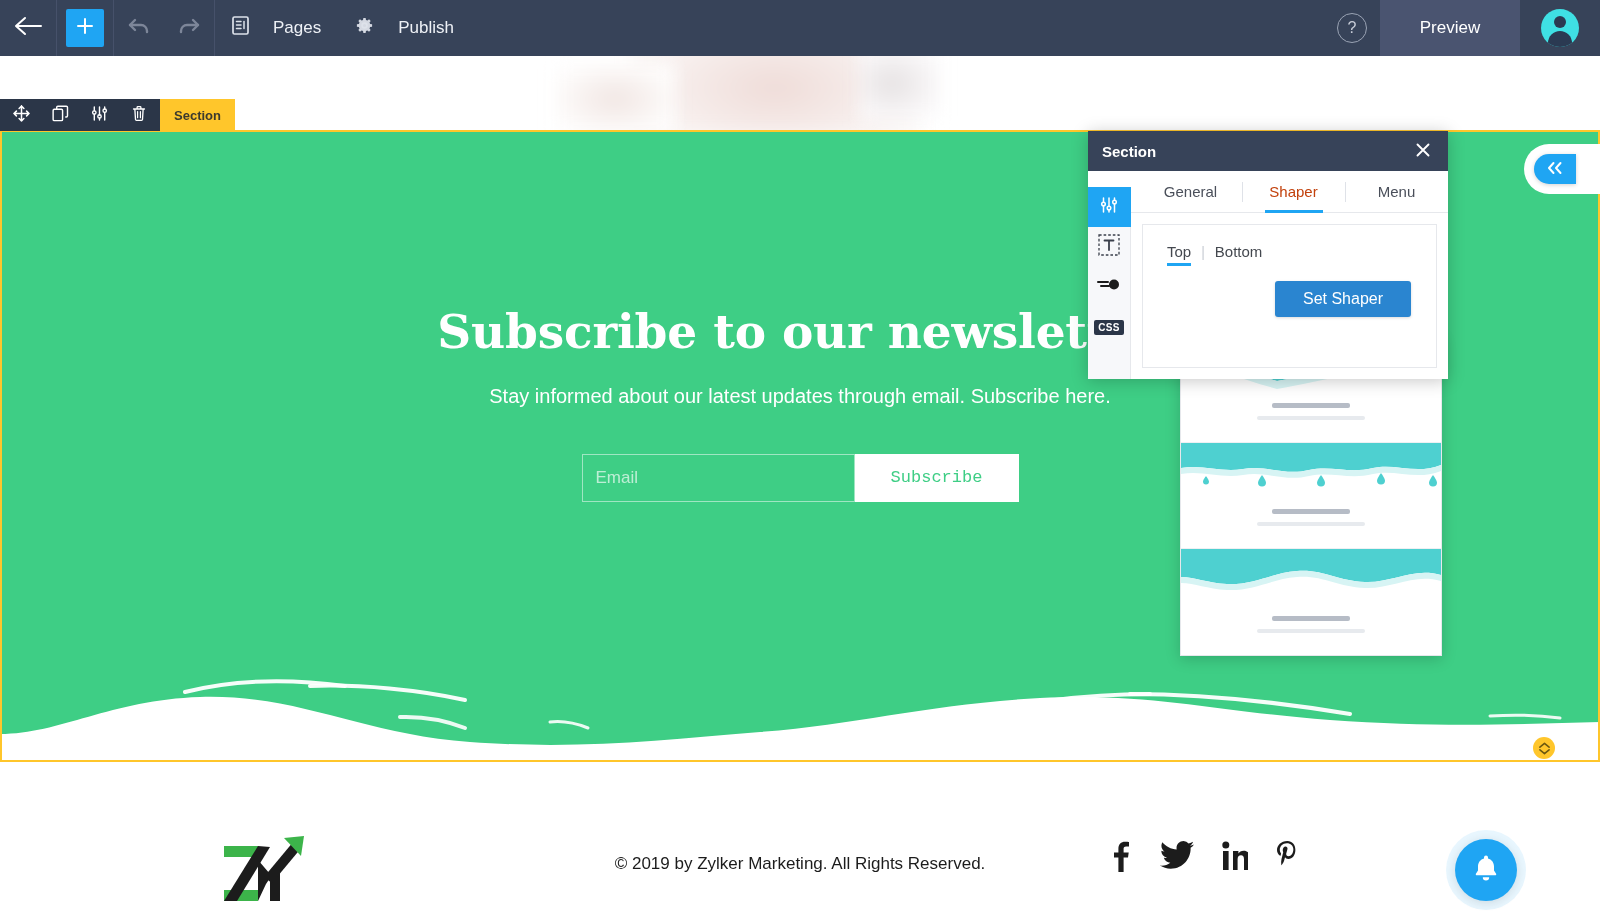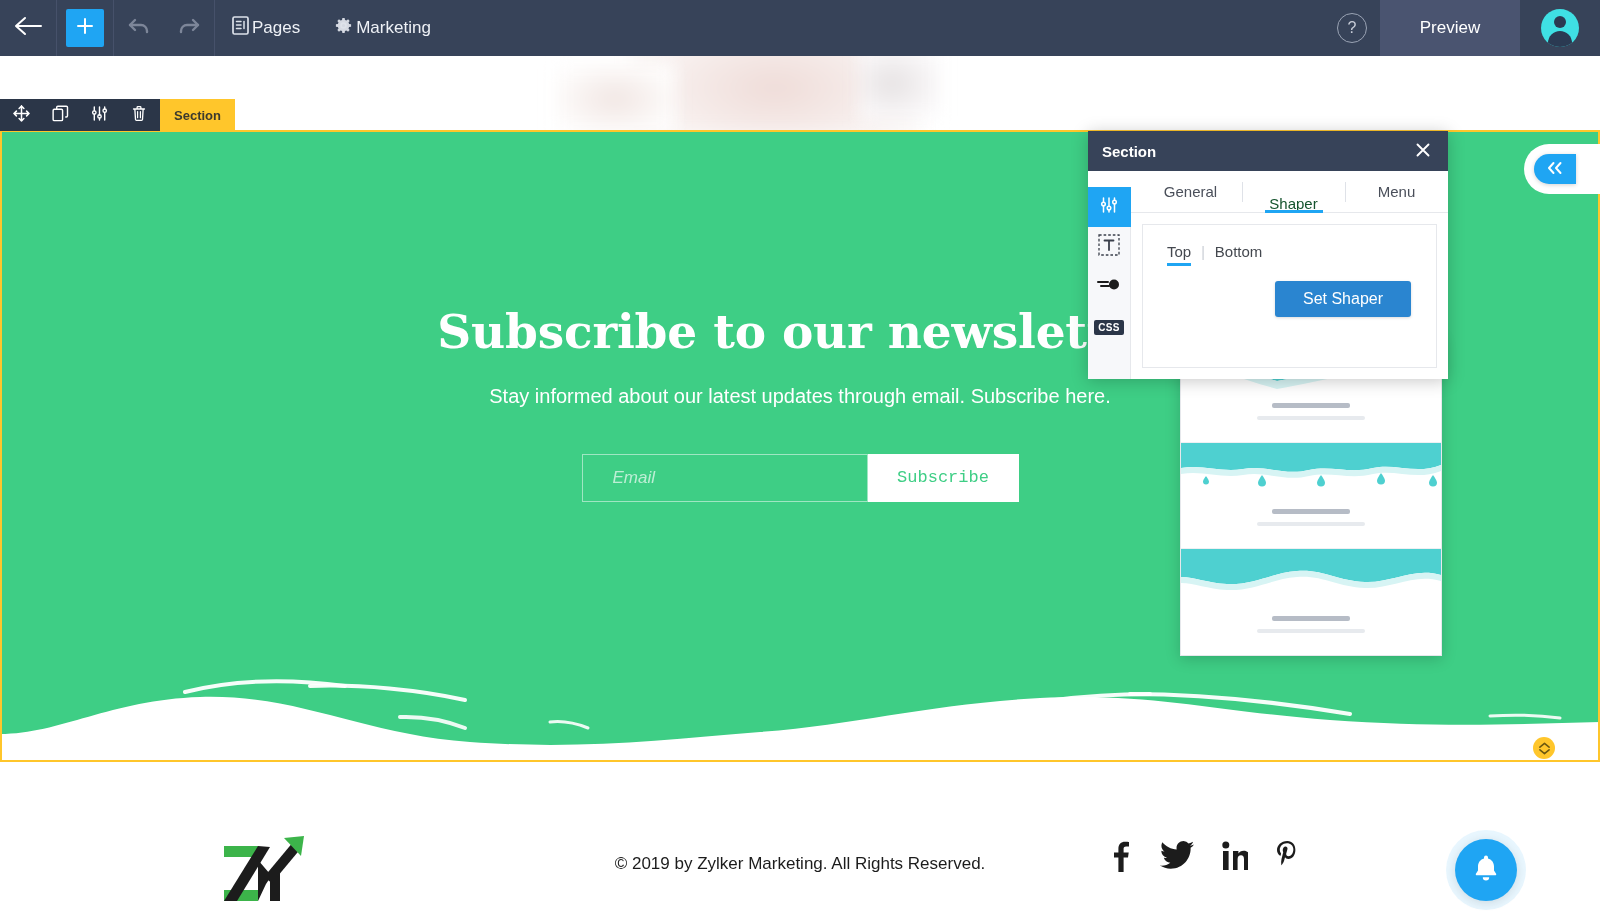--- a/index.html
+++ b/index.html
@@ -28,21 +28,21 @@
   .tb-sep { width: 1px; height: 56px; background: #46516a; }
   .tb-back { width: 56px; }
   .tb-add-wrap { width: 56px; display: flex; align-items: center; justify-content: center; }
   .tb-add {
     width: 38px; height: 38px; background: #1fa5f3;
     display: flex; align-items: center; justify-content: center;
     border-radius: 2px; cursor: pointer;
   }
   .tb-undo, .tb-redo { width: 50px; color: #7d8699; }
   .tb-text {
-    display: flex; align-items: center; gap: 3px;
+    display: flex; align-items: center; gap: 24px;
     padding: 0 17px; height: 100%; color: #eef1f6;
     font-size: 17px; cursor: pointer;
   }
   .tb-spacer { flex: 1; }
   .tb-help {
     width: 56px; display: flex; align-items: center; justify-content: center;
     cursor: pointer;
   }
   .help-circle {
     width: 30px; height: 30px; border: 1.6px solid #9aa3b4; border-radius: 50%;
@@ -149,22 +149,22 @@
   }
   .nl-sub {
     margin-top: 27px; font-size: 20px; color: #ffffff; font-weight: 400;
   }
   .nl-form {
     margin: 46px auto 0; width: 437px; height: 48px;
     display: flex; align-items: stretch;
   }
   .nl-input {
     flex: 1; background: transparent; border: 1px solid #9fe6c2;
-    color: #ffffff; font-size: 17px; padding: 0 30px;
-    font-family: "Liberation Sans", sans-serif; outline: none; font-style: italic;
+    color: #ffffff; font-size: 17px; padding: 0 13px;
+    font-family: "Liberation Sans", sans-serif; outline: none;
   }
   .nl-input::placeholder { color: #bdeed5; opacity: 1; }
   .nl-submit {
     width: 164px; background: #ffffff; color: #3ece85;
     border: none; font-size: 17px; cursor: pointer;
     font-family: Liberation Mono, monospace;
   }
   .wave-bottom {
     position: absolute; bottom: -1px; left: 0; width: 1600px; height: 120px;
   }
@@ -249,21 +249,21 @@
     border-bottom: 1px solid #e6e8ec; background: #ffffff; padding-left: 8px;
   }
   .ptab {
     flex: 1; display: flex; align-items: center; justify-content: center;
     font-size: 15px; color: #4a4f5a; cursor: pointer; position: relative;
   }
   .ptab + .ptab::before {
     content: ""; position: absolute; left: 0; top: 11px;
     width: 1px; height: 20px; background: #dfe2e8;
   }
-  .ptab.active { color: #14532d; align-items: flex-end; }
+  .ptab.active { color: #c2410c; }
   .ptab.active::after {
     content: ""; position: absolute; left: 50%; transform: translateX(-50%);
     bottom: -1px; width: 58px; height: 3px; background: #1fa5f3;
   }
   .panel-content { flex: 1; padding: 11px; background: #ffffff; }
   .content-card {
     height: 100%; border: 1px solid #e6e8ec; background: #ffffff;
     padding: 18px 24px 0; position: relative;
   }
   .tb-row { display: flex; align-items: center; gap: 10px; }
@@ -361,21 +361,21 @@
       </span>
       <span>Pages</span>
     </div>
     <div class="tb-text">
       <span>
         <svg width="19" height="19" viewBox="0 0 20 20">
           <path fill="#dde2ea" d="M10 6.6a3.4 3.4 0 1 0 0 6.8 3.4 3.4 0 0 0 0-6.8zm0 5.1a1.7 1.7 0 1 1 0-3.4 1.7 1.7 0 0 1 0 3.4z"></path>
           <path fill="#dde2ea" d="M18 11.2v-2.4l-2.1-.35a6.2 6.2 0 0 0-.62-1.5l1.24-1.73-1.7-1.7-1.73 1.24a6.2 6.2 0 0 0-1.5-.62L11.2 2h-2.4l-.35 2.14a6.2 6.2 0 0 0-1.5.62L5.22 3.52l-1.7 1.7 1.24 1.73a6.2 6.2 0 0 0-.62 1.5L2 8.8v2.4l2.14.35c.14.53.35 1.03.62 1.5l-1.24 1.73 1.7 1.7 1.73-1.24c.47.27.97.48 1.5.62L8.8 18h2.4l.35-2.14a6.2 6.2 0 0 0 1.5-.62l1.73 1.24 1.7-1.7-1.24-1.73c.27-.47.48-.97.62-1.5L18 11.2z" opacity=".95"></path>
         </svg>
       </span>
-      <span>Marketing</span>
+      <span>Publish</span>
     </div>
     <div class="tb-spacer"></div>
     <div class="tb-help">
       <div class="help-circle">
         <span>?</span>
       </div>
     </div>
     <div class="tb-preview">
       <span>Preview</span>
     </div>

